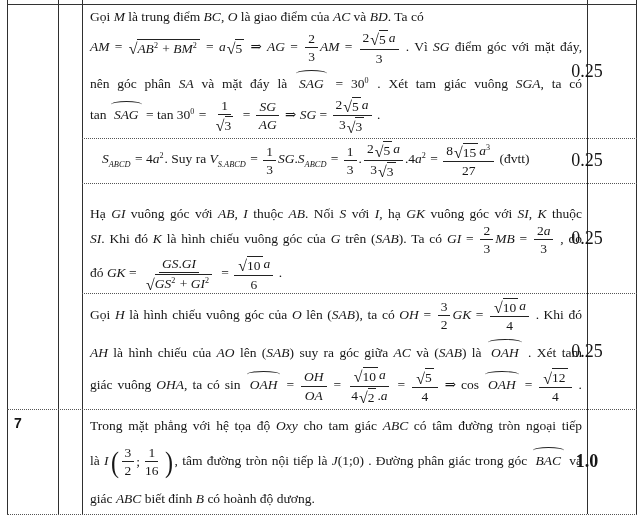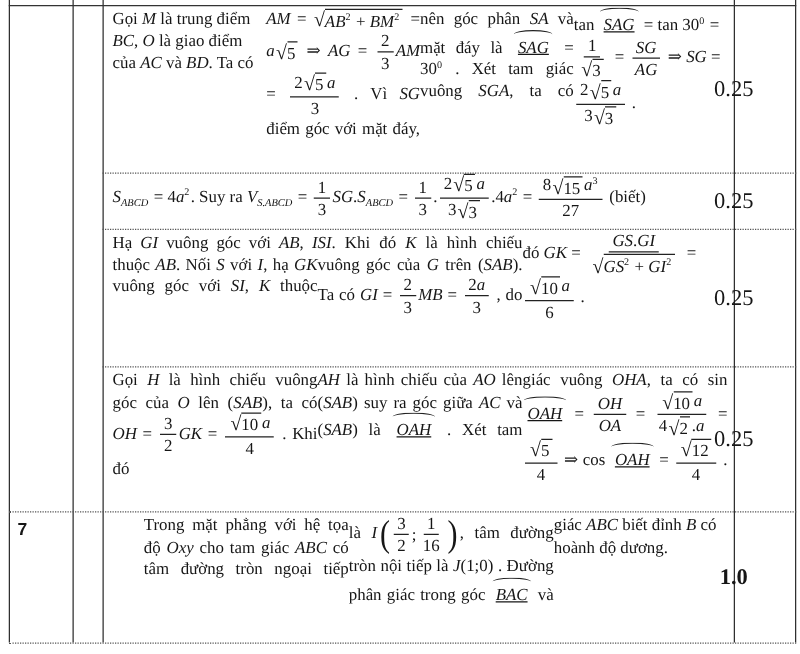--- a/index.html
+++ b/index.html
@@ -7,41 +7,41 @@
     position:relative;width:640px;height:523px;background:#fff;overflow:hidden;
     font-family:"Liberation Serif","DejaVu Serif",serif;
     font-size:13.5px;color:#161616;
   }
   
   .vline{position:absolute;width:1px;background:#2f2f2f;}
   .hline{position:absolute;height:0;border-top:1px solid #333;}
   .hline.dot{border-top:1px dotted #555;}
   
   .cell{position:absolute;box-sizing:border-box;}
-  .content{left:90px;width:492px;display:flex;justify-content:space-around;}
-  .content.center{justify-content:flex-end;}
+  .content{left:90px;width:492px;display:flex;flex-direction:column;justify-content:space-around;}
+  .content.center{justify-content:center;margin-left:12px;}
   .score{left:563px;width:48px;display:flex;align-items:center;justify-content:center;font-size:18px;}
   .score.bold{font-weight:bold;}
   .qnum{left:8px;top:410px;width:50px;height:103px;padding:5px 0 0 6px;
         font-family:"Liberation Sans","DejaVu Sans",sans-serif;font-weight:bold;font-size:14px;}
   
   .line{width:100%;line-height:1.3;text-align:left;}
   .line.j{text-align:justify;text-align-last:justify;}
   .mi{font-style:italic;}
   .mt{font-style:normal;}
   .msup{font-size:0.6em;vertical-align:0.65em;margin:0 1px 0 0;}
   .msub{font-size:0.62em;vertical-align:-0.4em;margin:0 1px 0 0;}
   .frac{display:inline-flex;flex-direction:column;align-items:center;vertical-align:middle;
         margin:0 2px;text-align:center;text-align-last:center;}
   .frac > .num{display:block;border-bottom:1px solid #222;padding:0 3px 1px;line-height:1.12;}
   .frac > .den{display:block;padding:1px 3px 0;line-height:1.12;}
   .sqrt{display:inline-flex;align-items:stretch;vertical-align:middle;margin:0 1px;}
   .rsym{display:flex;align-items:flex-end;font-size:1.18em;line-height:0.9;}
   .rbody{border-top:1px solid #222;padding:1px 2px 0 0;line-height:1.15;}
-  .arc{display:inline-block;position:relative;padding:5px 3px 0;margin:0 1px;text-decoration:underline;}
+  .arc{display:inline-block;position:relative;padding:5px 3px 0;margin:0 1px;}
   .arc::before{content:"";position:absolute;left:0;right:0;top:0;height:6px;
                border-top:1px solid #222;border-radius:100% 100% 0 0;}
   .bp{display:inline-flex;align-items:center;vertical-align:middle;margin:0 1px;}
   .bpp{font-size:30px;line-height:1;font-weight:300;transform:scaleX(0.8);}
   .bpc{display:inline-flex;align-items:center;}
 </style>
 </head>
 <body>
 
 <div class="page">
@@ -115,21 +115,21 @@
           <span class="den"><span class="mt">3</span><span class="sqrt">
               <span class="rsym">√</span>
               <span class="rbody"><span class="mt">3</span></span>
             </span></span>
         </span><span class="mt">.4</span><span class="mi">a</span><span class="msup">2</span><span class="mt"> = </span><span class="frac">
           <span class="num"><span class="mt">8</span><span class="sqrt">
               <span class="rsym">√</span>
               <span class="rbody"><span class="mt">15</span></span>
             </span><span class="mi">a</span><span class="msup">3</span></span>
           <span class="den"><span class="mt">27</span></span>
-        </span><span class="mt"> (biết)</span></div>
+        </span><span class="mt"> (đvtt)</span></div>
     </div>
   <div class="cell content" style="top:185px;height:107px;justify-content:flex-end;">
       <div class="line j"><span class="mt">Hạ </span><span class="mi">GI</span><span class="mt"> vuông góc với </span><span class="mi">AB</span><span class="mt">, </span><span class="mi">I</span><span class="mt"> thuộc </span><span class="mi">AB</span><span class="mt">. Nối </span><span class="mi">S</span><span class="mt"> với </span><span class="mi">I</span><span class="mt">, hạ </span><span class="mi">GK</span><span class="mt"> vuông góc với </span><span class="mi">SI</span><span class="mt">, </span><span class="mi">K</span><span class="mt"> thuộc</span></div>
       <div class="line j"><span class="mi">SI</span><span class="mt">. Khi đó </span><span class="mi">K</span><span class="mt"> là hình chiếu vuông góc của </span><span class="mi">G</span><span class="mt"> trên (</span><span class="mi">SAB</span><span class="mt">). Ta có </span><span class="mi">GI</span><span class="mt"> = </span><span class="frac">
           <span class="num"><span class="mt">2</span></span>
           <span class="den"><span class="mt">3</span></span>
         </span><span class="mi">MB</span><span class="mt"> = </span><span class="frac">
           <span class="num"><span class="mt">2</span><span class="mi">a</span></span>
           <span class="den"><span class="mt">3</span></span>
         </span><span class="mt"> , do</span></div>
@@ -178,21 +178,21 @@
             </span></span>
           <span class="den"><span class="mt">4</span></span>
         </span><span class="mt"> ⇒ cos </span><span class="arc"><span class="mi">OAH</span></span><span class="mt"> = </span><span class="frac">
           <span class="num"><span class="sqrt">
               <span class="rsym">√</span>
               <span class="rbody"><span class="mt">12</span></span>
             </span></span>
           <span class="den"><span class="mt">4</span></span>
         </span><span class="mt"> .</span></div>
     </div>
-  <div class="cell content" style="top:411px;height:102px;margin-left:25px;">
+  <div class="cell content" style="top:411px;height:102px;">
       <div class="line j"><span class="mt">Trong mặt phẳng với hệ tọa độ </span><span class="mi">Oxy</span><span class="mt"> cho tam giác </span><span class="mi">ABC</span><span class="mt"> có tâm đường tròn ngoại tiếp</span></div>
       <div class="line j"><span class="mt">là </span><span class="mi">I</span><span class="bp">
           <span class="bpp">(</span>
           <span class="bpc">
             <span class="frac">
               <span class="num"><span class="mt">3</span></span>
               <span class="den"><span class="mt">2</span></span>
             </span>
             <span class="mt">;</span>
             <span class="frac">

